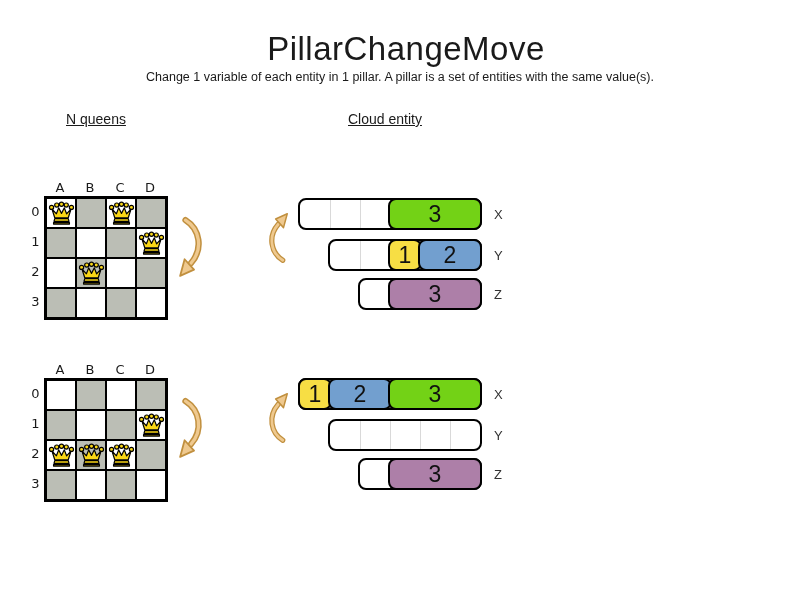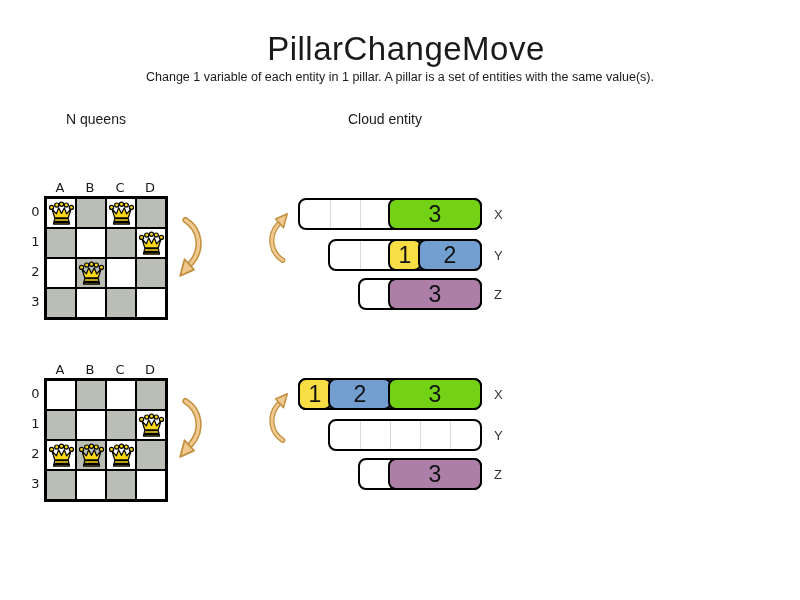--- a/index.html
+++ b/index.html
@@ -13,21 +13,21 @@
   .canvas { position: absolute; left: 0; top: 0; width: 800px; height: 600px; }
 
   .title {
     position: absolute; top: 30px; left: 0; width: 800px;
     text-align: center; font-size: 33px; letter-spacing: 0.5px; padding-left: 12px;
   }
   .subtitle {
     position: absolute; top: 70px; left: 0; width: 800px;
     text-align: center; font-size: 12.5px;
   }
-  .section-label { position: absolute; font-size: 14px; }
+  .section-label { position: absolute; font-size: 14px; text-decoration: underline; }
   #label-nqueens { left: 66px; top: 111px; }
   #label-cloud  { left: 348px; top: 111px; }
 
   
   .board { position: absolute; width: 170px; height: 142px; }
   #board1 { left: 28px; top: 180px; }
   #board2 { left: 28px; top: 362px; }
   .col-header {
     position: absolute; top: 0; width: 30px; height: 15px;
     text-align: center; font-size: 13px; font-family: "DejaVu Sans", sans-serif;

